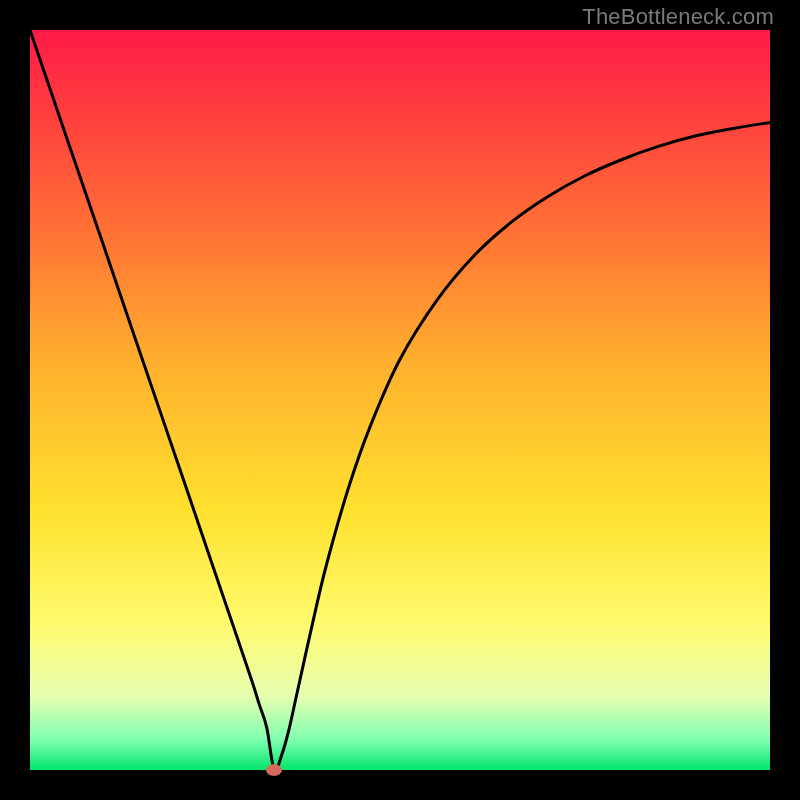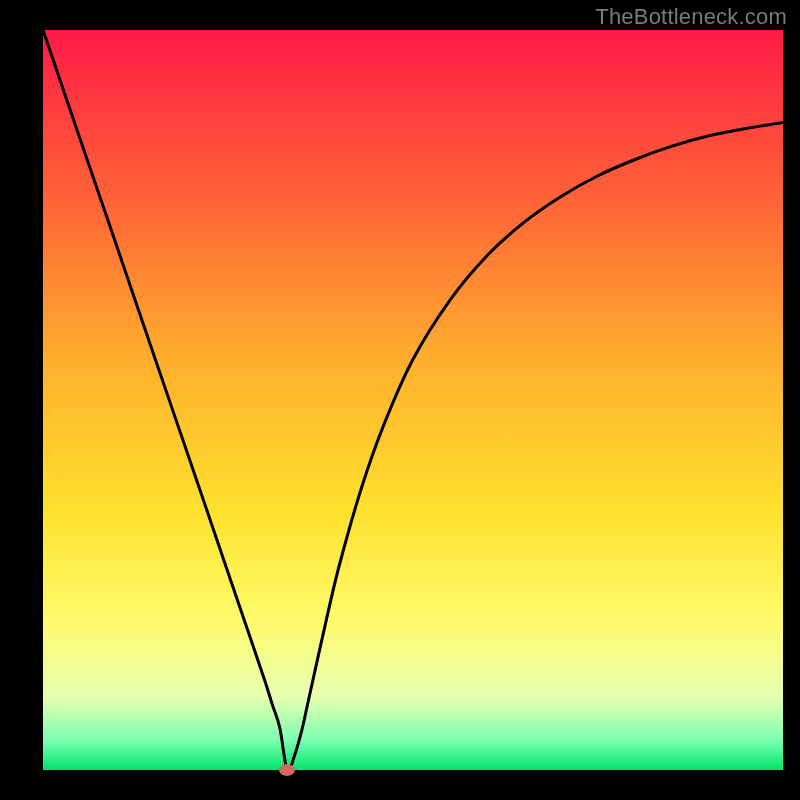--- a/index.html
+++ b/index.html
@@ -5,21 +5,21 @@
   html, body {
     margin: 0;
     padding: 0;
     width: 800px;
     height: 800px;
     background: #000;
     overflow: hidden;
   }
   .frame {
     position: absolute;
-    left: 13px;
+    left: 0;
     top: 0;
     width: 788px;
     height: 800px;
     background: #000;
   }
   .plot {
     position: absolute;
     left: 30px;
     top: 30px;
     width: 740px;

